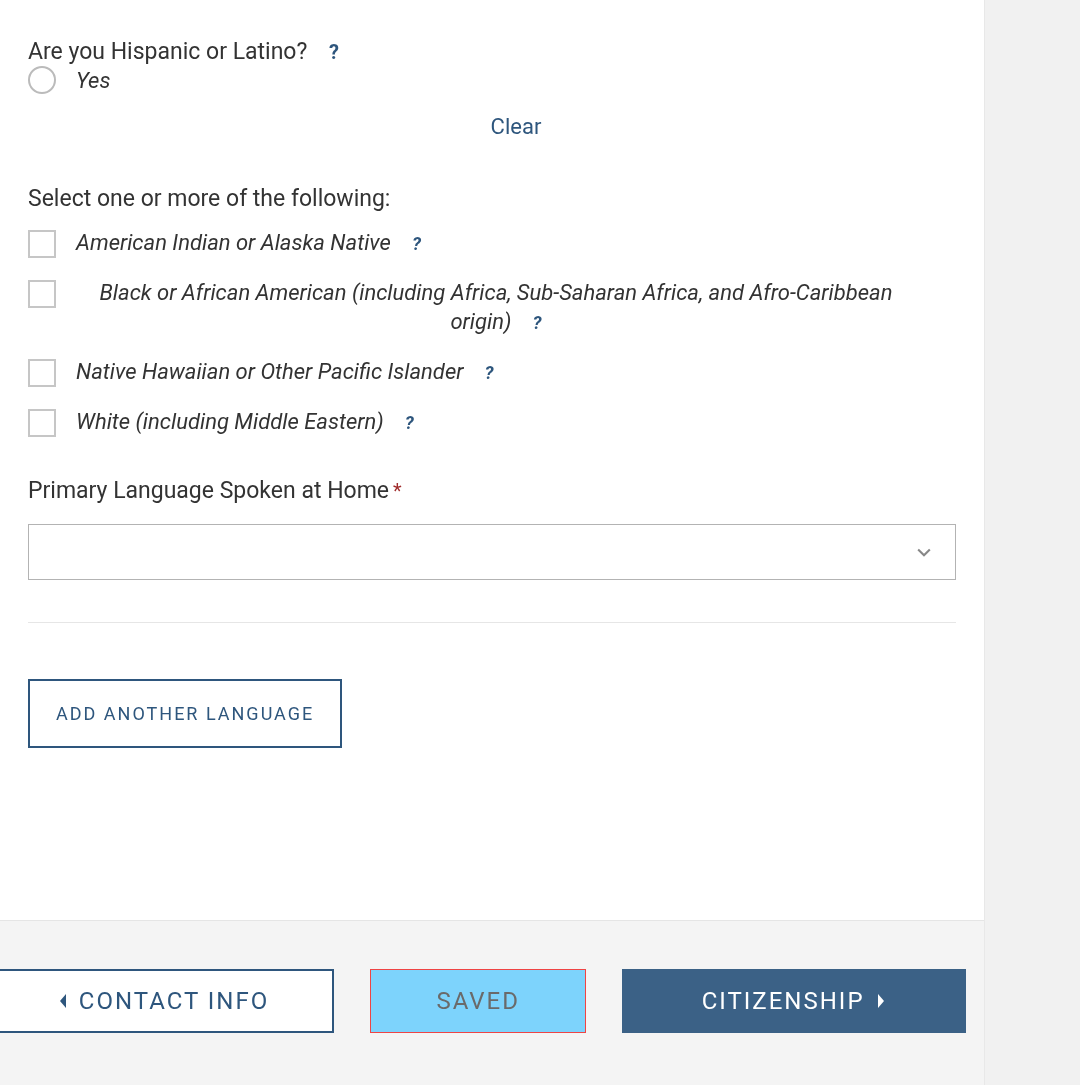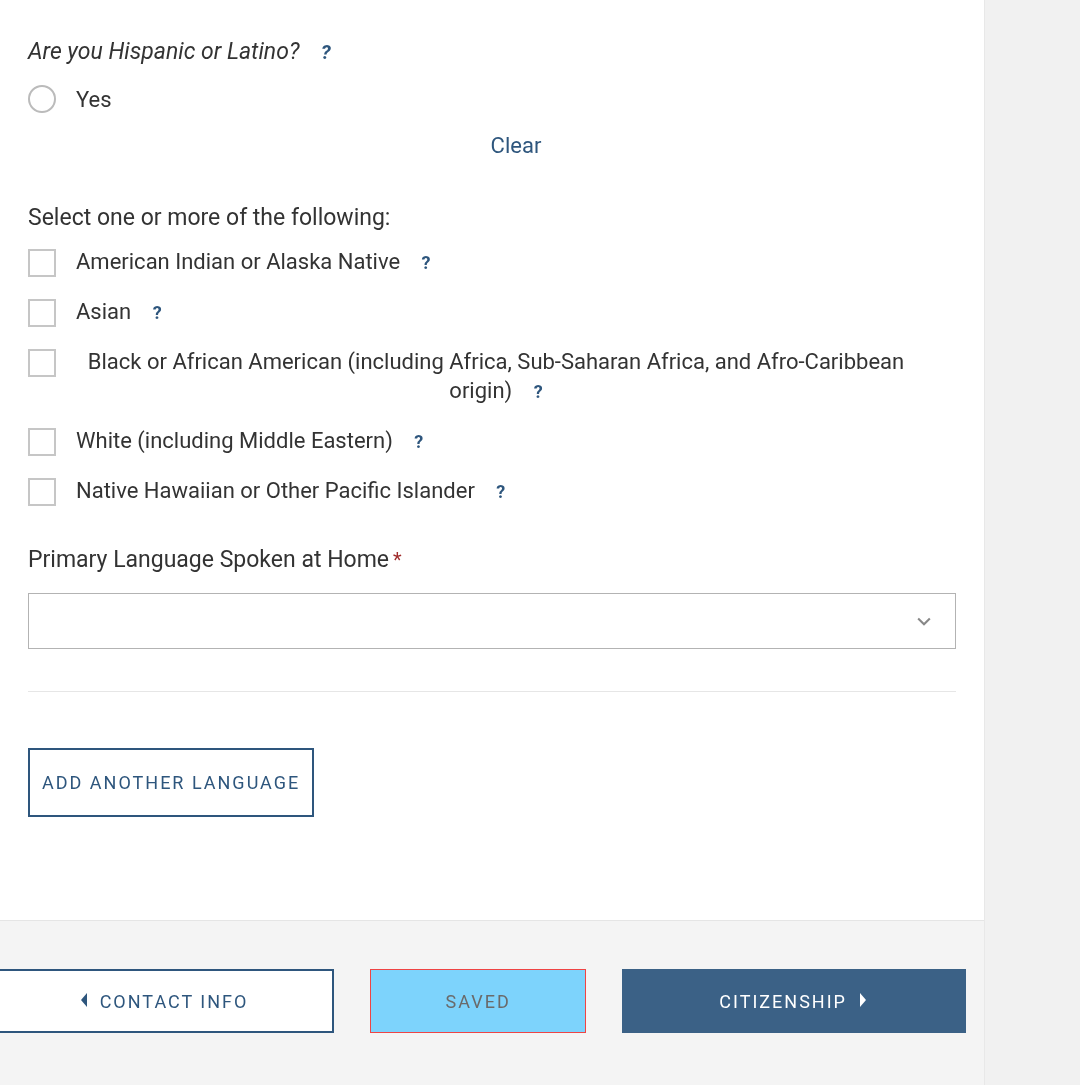--- a/index.html
+++ b/index.html
@@ -1,40 +1,40 @@
 <!DOCTYPE html>
 <html><head>
 <meta charset="utf-8">
 <style>
   * { box-sizing: border-box; margin: 0; padding: 0; }
   html, body { width: 1080px; height: 1085px; font-family: -apple-system, BlinkMacSystemFont, "Segoe UI", Roboto, "Helvetica Neue", Arial, sans-serif; color: #333; }
   body { display: flex; background: #f5f5f5; }
   .main-col { width: 984px; display: flex; flex-direction: column; }
   .side-col { width: 96px; background: #f1f1f1; border-left: 1px solid #e8e8e8; }
   .form-panel { background: #fff; flex: 1; padding: 38px 28px 48px 28px; border-bottom: 1px solid #e5e5e5; }
-  .question { font-size: 23px; color: #333; margin-bottom: 20px; font-style: italic; }
+  .question { font-size: 23px; color: #333; margin-bottom: 1px; }
   .help-icon { display:inline-block; color:#2e567d; font-weight:700; font-size:20px; margin-left:16px; vertical-align:baseline; cursor:pointer; }
   .help-icon-sm { display:inline-block; color:#2e567d; font-weight:700; font-size:18px; margin-left:16px; cursor:pointer; }
   .option-list { margin-bottom: 46px; }
   .option-row { display:flex; align-items:flex-start; margin-bottom: 18px; }
   .radio { width:28px; height:28px; border:2px solid #bbb; border-radius:50%; flex:0 0 28px; margin-right:20px; margin-top:0px; background:#fff; cursor:pointer; }
   .checkbox { width:28px; height:28px; border:2px solid #c6c6c6; flex:0 0 28px; margin-right:20px; margin-top:2px; background:#fff; cursor:pointer; }
-  .opt-label { font-size:22px; color:#333; line-height:1.35; max-width: 840px; }
+  .opt-label { font-size:22px; color:#333; line-height:1.35; max-width: 840px; font-style: italic; }
   .clear-link { margin-left:48px; color:#2e567d; font-size:22px; cursor:pointer;text-align:center; }
   .section-label { font-size:23px; margin-bottom: 16px; }
   .checkbox-row { display:flex; align-items:flex-start; margin-bottom:20px; }
   .req-star { color:#a02c2c; margin-left:4px; font-size:20px; }
   .select-wrap { position:relative; margin-top:20px; margin-bottom: 42px; }
   .select-box { width:100%; height:56px; border:1px solid #b3b3b3; background:#fff; padding:0 50px 0 14px; font-size:20px; cursor:pointer; display:flex; align-items:center; }
   .chevron { position:absolute; right:22px; top:50%; transform:translateY(-50%); width:20px; height:20px; pointer-events:none; }
   .chevron svg { width:20px; height:20px; stroke:#888; stroke-width:2.5; fill:none; }
   .hr { border:none; border-top:1px solid #e6e6e6; margin-bottom:56px; }
-  .add-btn { display:inline-block; border:2px solid #2e567d; color:#2e567d; background:#fff; padding:22px 12px; font-size:18px; letter-spacing:2px; cursor:pointer; }
+  .add-btn { display:inline-block; border:2px solid #2e567d; color:#2e567d; background:#fff; padding:22px 26px; font-size:18px; letter-spacing:2px; cursor:pointer; }
   .footer { background:#f4f4f4; padding:48px 18px 52px 0; display:flex; gap:36px; }
-  .footer-btn { height:64px; font-size:18px; letter-spacing:2px; display:flex; align-items:center; justify-content:center; cursor:pointer; }
+  .footer-btn { height:64px; font-size:24px; letter-spacing:2px; display:flex; align-items:center; justify-content:center; cursor:pointer; }
   .back-btn { width:340px; border:2px solid #2e567d; color:#2e567d; background:#fff; gap:10px; border-left:none; padding-right:6px; justify-content:center; }
   .saved-btn { width:220px; border:1px solid #ef4444; background:#7dd3fc; color:#6a6a6a; cursor:default; }
   .next-btn { width:350px; background:#3b6186; color:#fff; border:none; gap:10px; }
   .arrow-icon svg { width:12px; height:16px; fill:currentColor; }
 </style>
 </head>
 <body>
 
 <div class="main-col">
 
@@ -61,42 +61,35 @@
       <div class="checkbox-row">
         <span class="checkbox"></span>
         <span class="opt-label">
           <span>American Indian or Alaska Native</span>
           <span class="help-icon-sm">?</span>
         </span>
       </div>
       <div class="checkbox-row">
         <span class="checkbox"></span>
         <span class="opt-label">
-          <span>Asian</span>
-          <span class="help-icon-sm">?</span>
-        </span>
-      </div>
-      <div class="checkbox-row">
-        <span class="checkbox"></span>
-        <span class="opt-label">
           <span>Black or African American (including Africa, Sub-Saharan Africa, and Afro-Caribbean origin)</span>
           <span class="help-icon-sm">?</span>
         </span>
       </div>
       <div class="checkbox-row">
         <span class="checkbox"></span>
         <span class="opt-label">
-          <span>White (including Middle Eastern)</span>
+          <span>Native Hawaiian or Other Pacific Islander</span>
           <span class="help-icon-sm">?</span>
         </span>
       </div>
       <div class="checkbox-row">
         <span class="checkbox"></span>
         <span class="opt-label">
-          <span>Native Hawaiian or Other Pacific Islander</span>
+          <span>White (including Middle Eastern)</span>
           <span class="help-icon-sm">?</span>
         </span>
       </div>
     </div>
 
     
     <div class="section-label">
       <span>Primary Language Spoken at Home</span><span class="req-star">*</span>
     </div>
 

